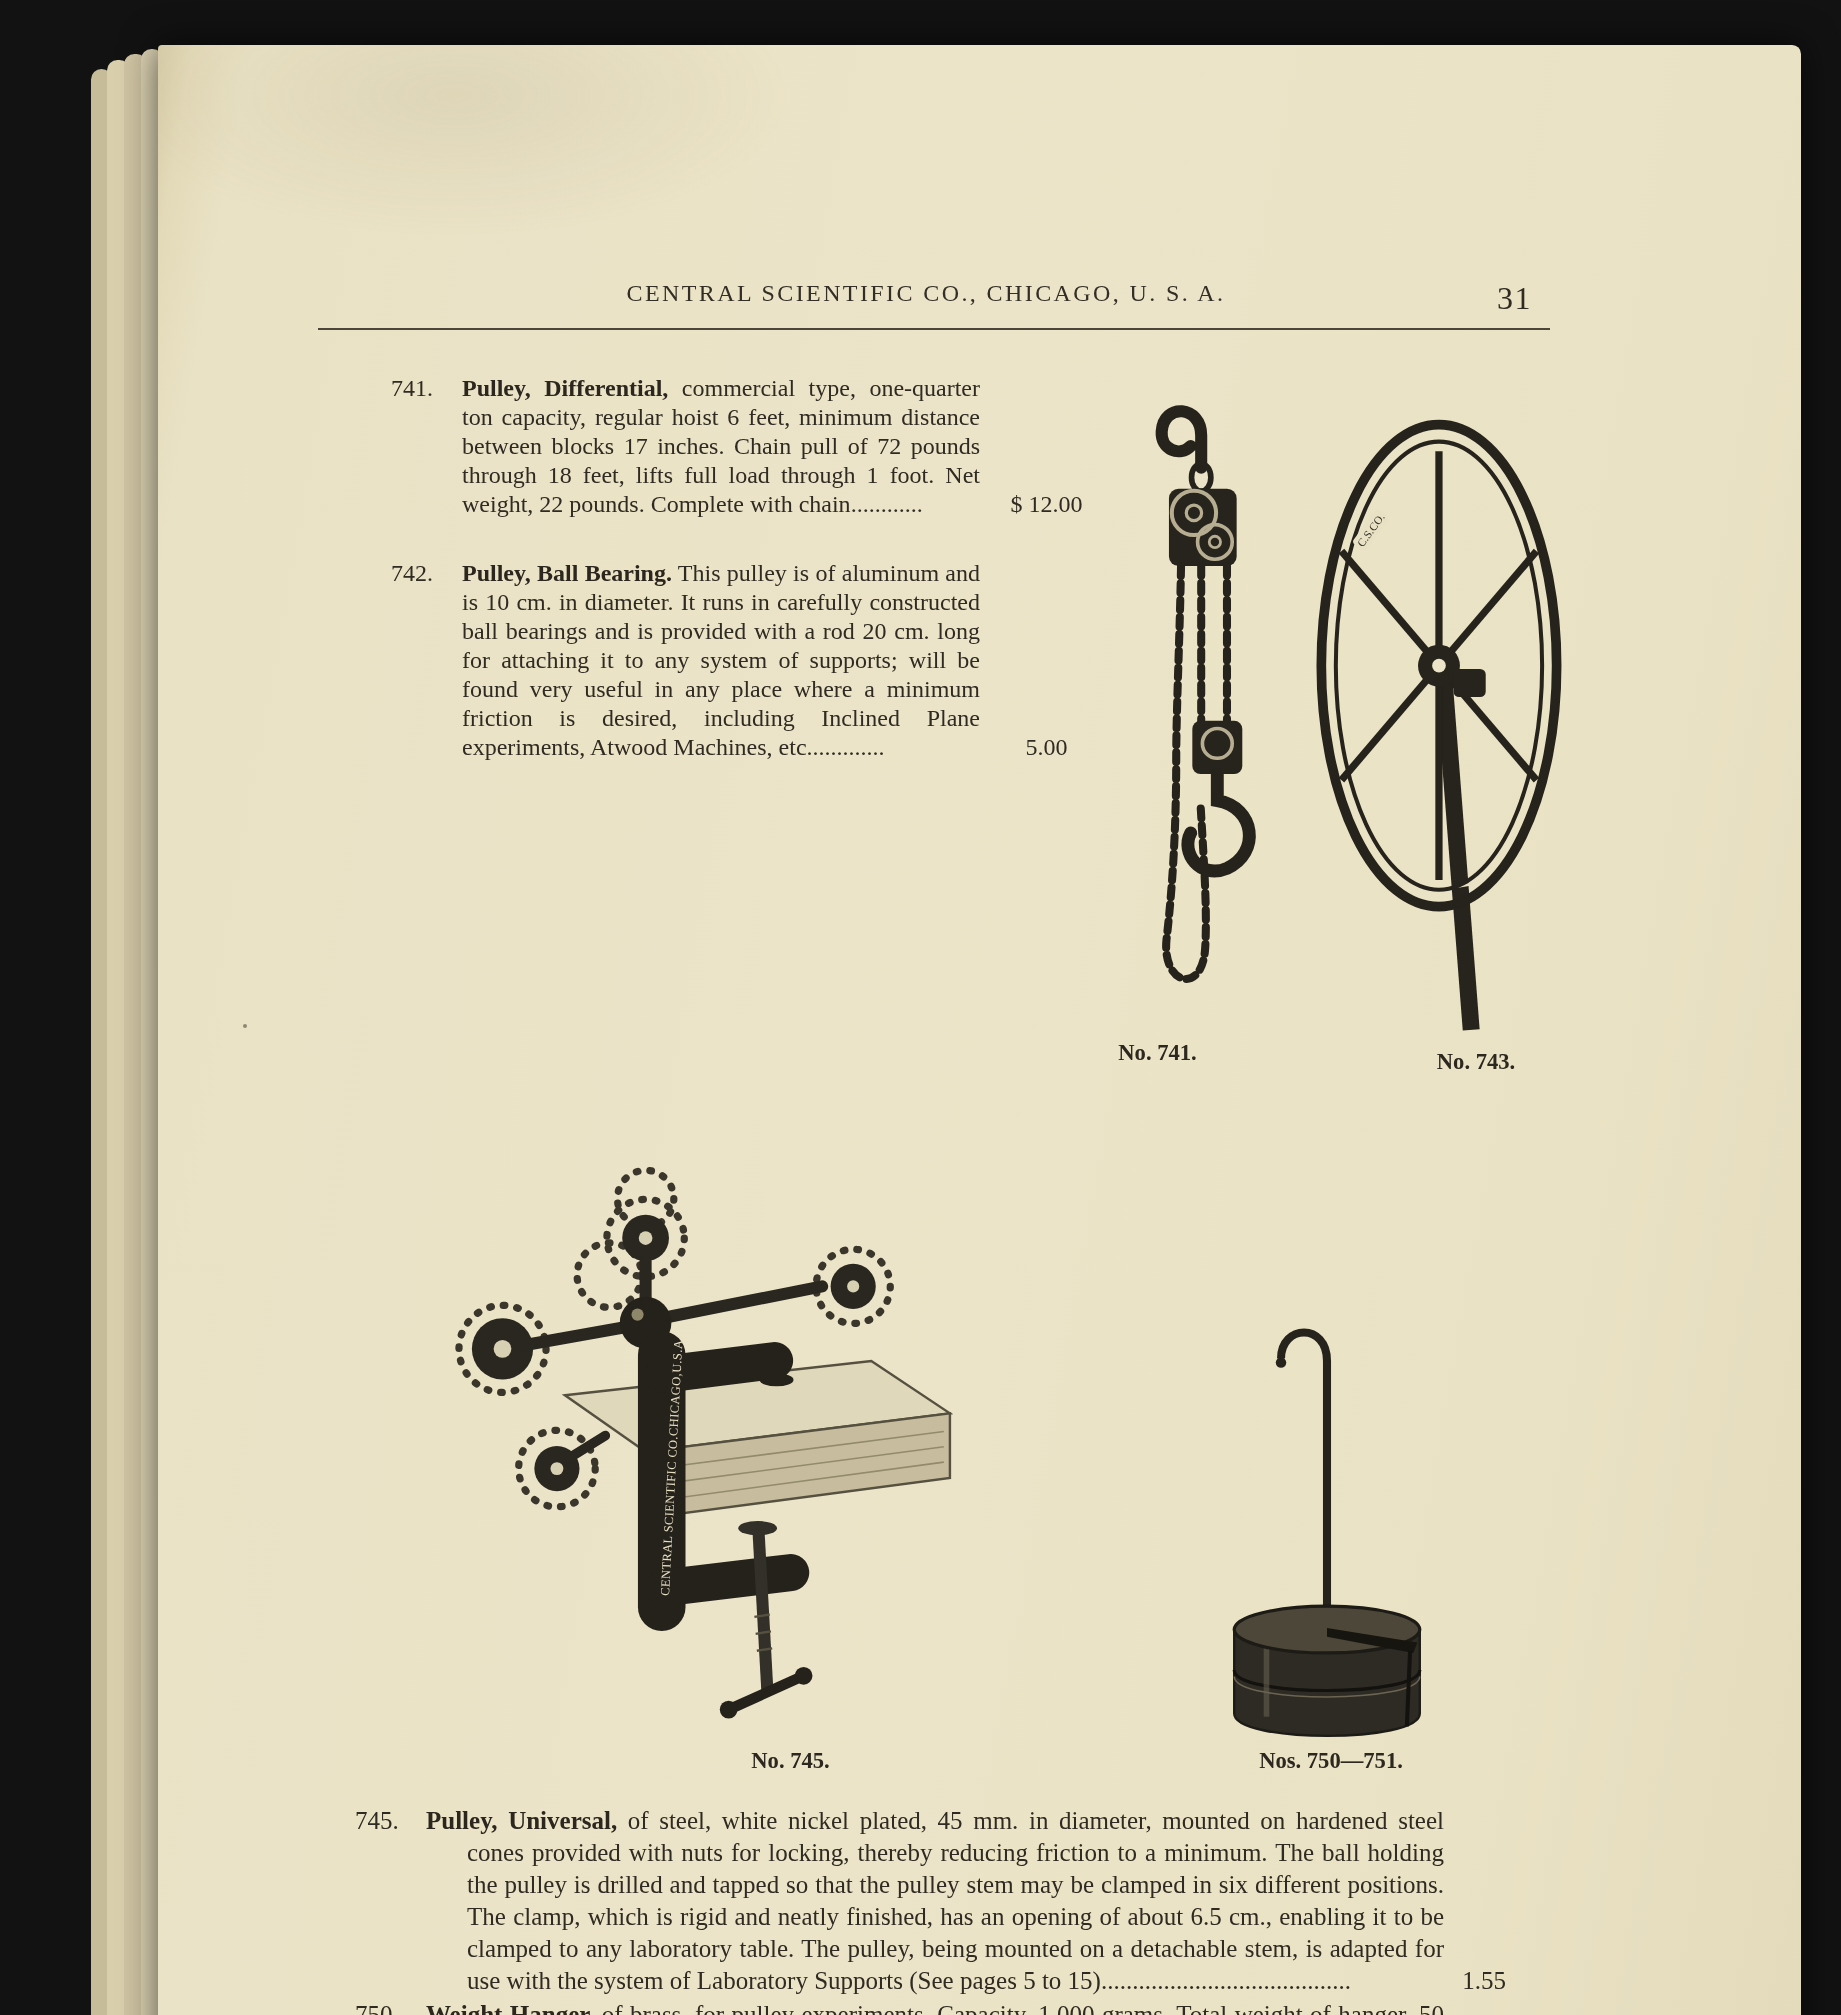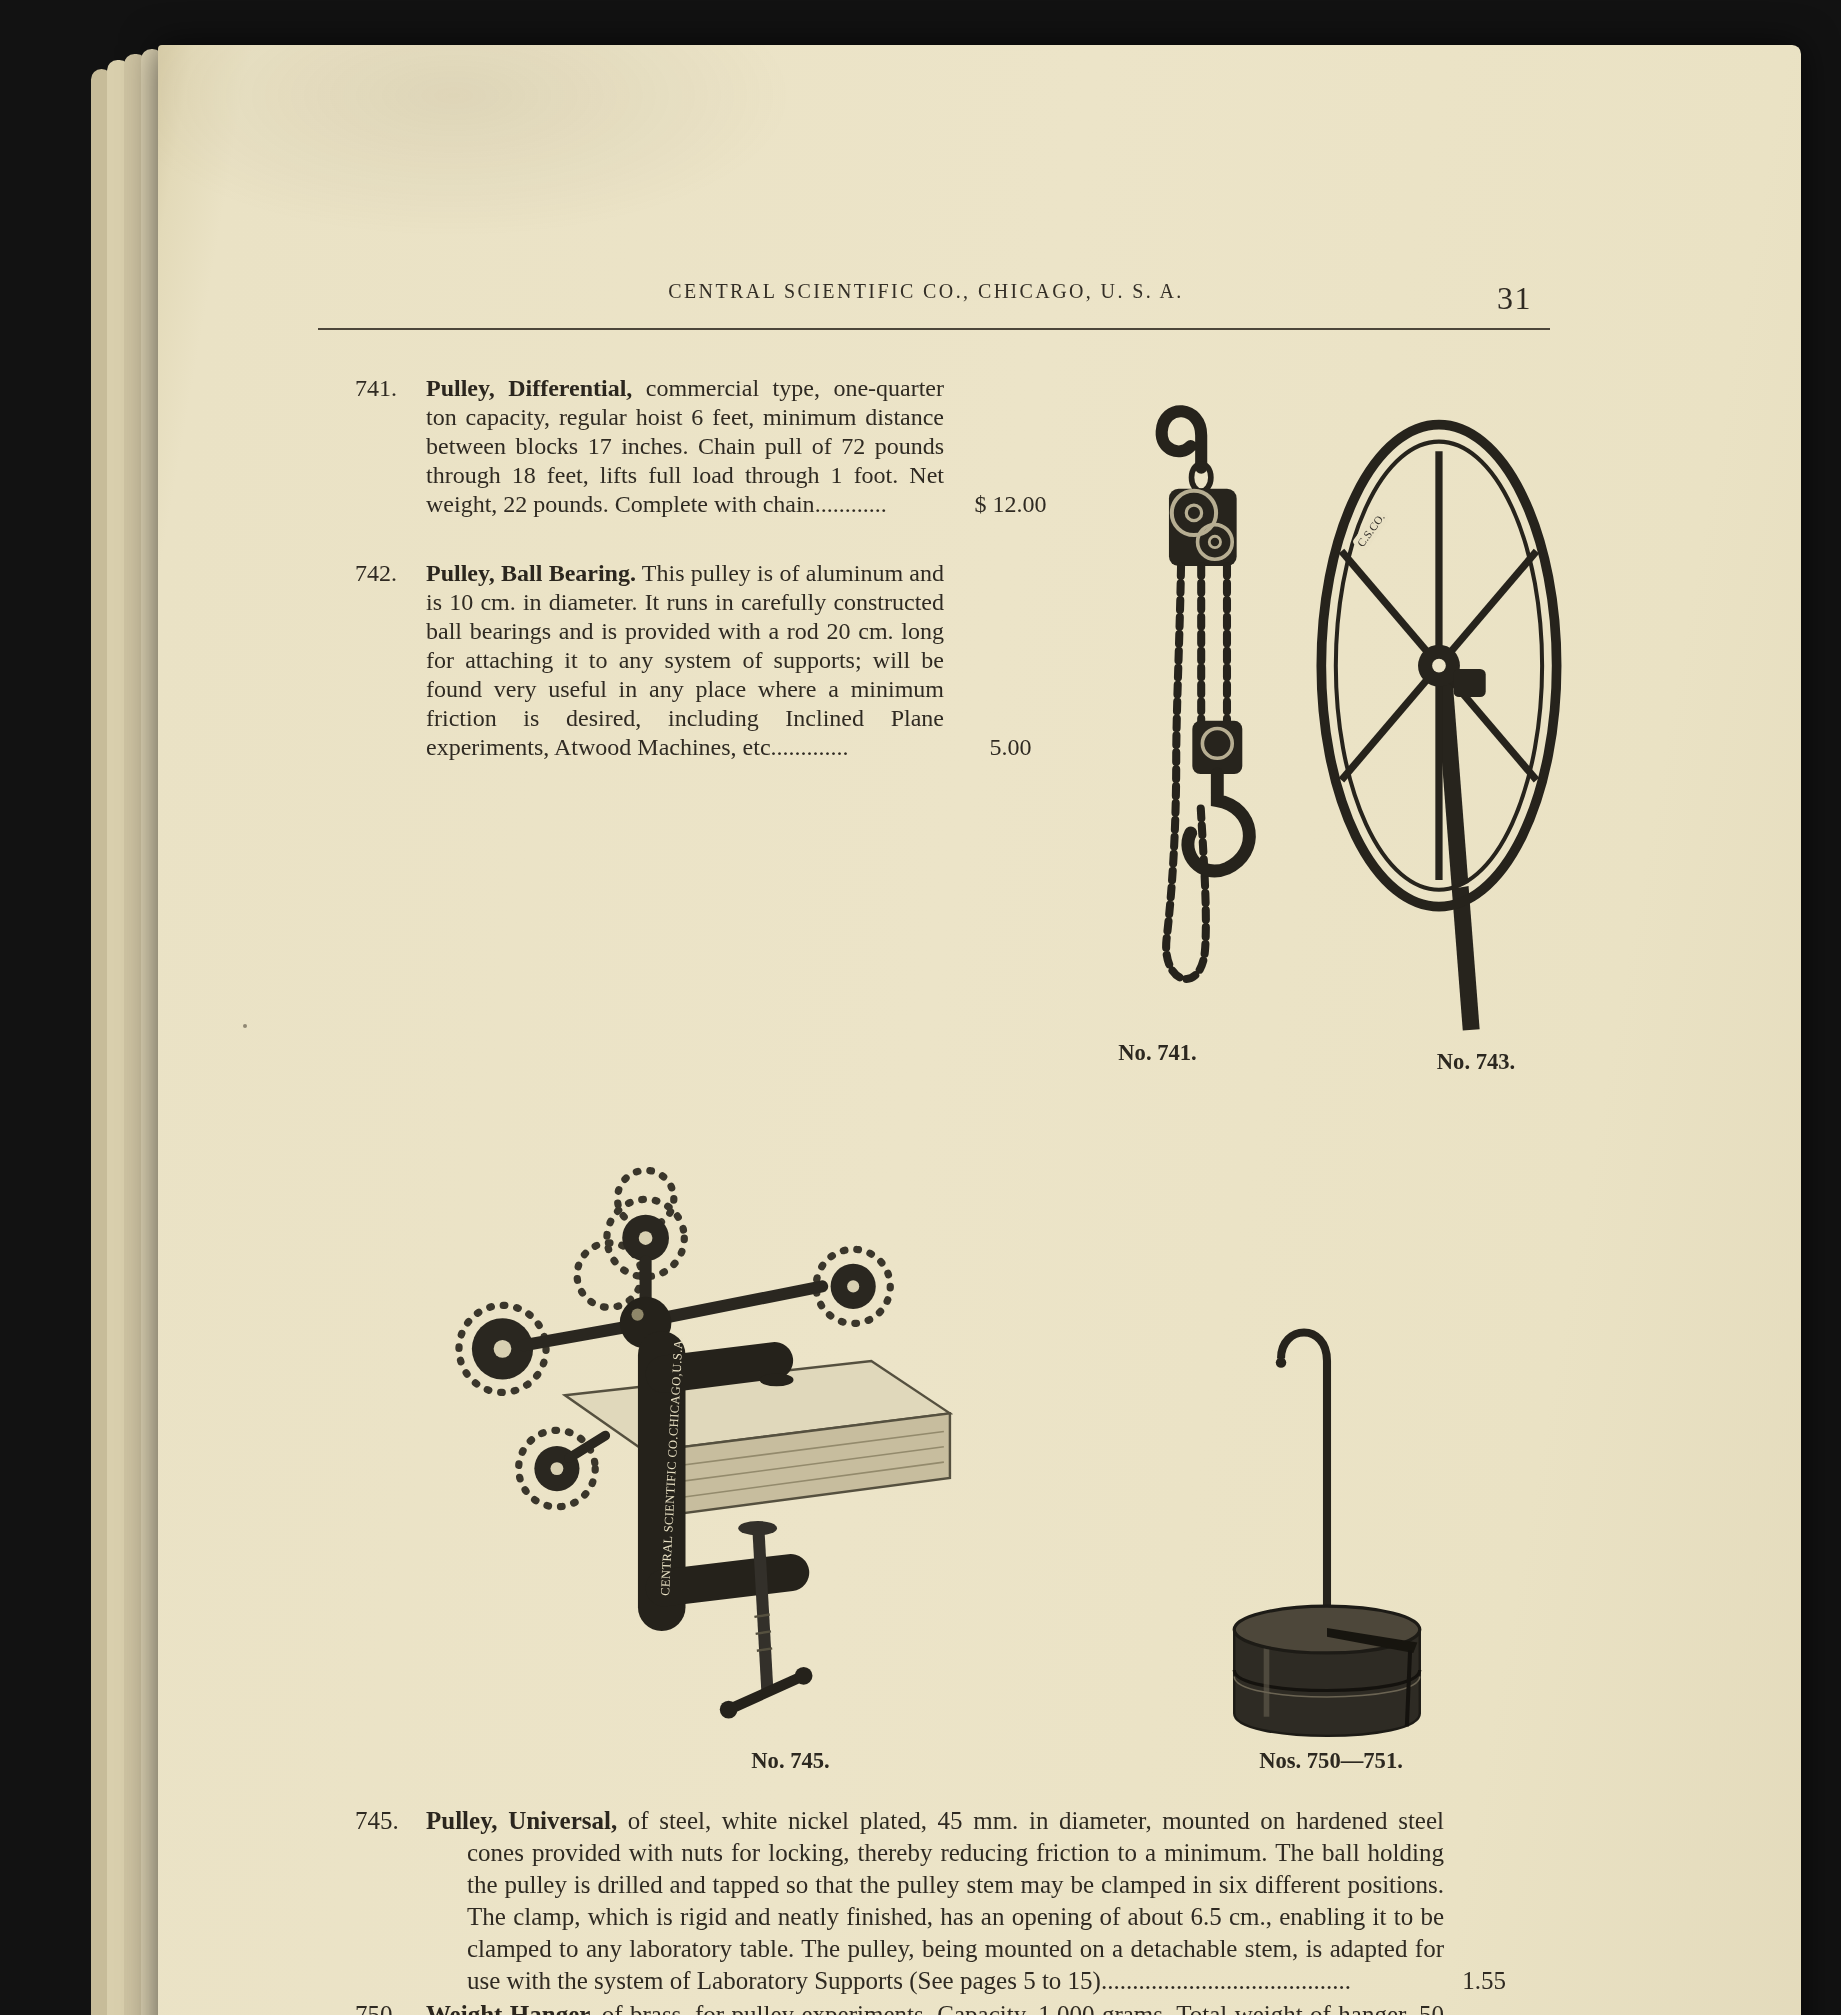--- a/index.html
+++ b/index.html
@@ -25,27 +25,27 @@
   .page::before { 
     content:""; position:absolute; inset:0; border-radius:inherit; pointer-events:none;
     background:
       radial-gradient(484px 202px at 18% 2%, rgba(120,104,70,.10), transparent 70%),
       radial-gradient(645px 363px at 95% 100%, rgba(120,104,70,.08), transparent 70%);
   }
   .fleck { position:absolute; width:4px; height:4px; border-radius:50%; background:#6a6150; opacity:.7; }
 
   
   .header { position:absolute; top:235px; left:161px; width:1214px; }
-  .header-title { display:block; text-align:center; font-size:20px; letter-spacing:2.4px; color:#332e26; }
+  .header-title { display:block; text-align:center; font-size:24px; letter-spacing:2.4px; color:#332e26; }
   .page-num { position:absolute; right:0.8px; top:0; font-size:32px; letter-spacing:1.6px; }
   .rule { position:absolute; top:283px; left:160px; width:1232px; height:1.6px; background:#4c463a; }
 
   
   .top-items { position:absolute; top:329px; left:197px; width:721px; font-size:24px; line-height:29px; }
-  .titem { position:relative; margin-bottom:40px; }
+  .titem { position:relative; margin-bottom:40px;margin-left:36px; }
   .titem .num { position:absolute; left:0; top:0; }
   .titem p { margin:0 0 0 71px; width:518px; text-align:justify; position:relative; }
   .price { position:absolute; bottom:0; text-align:center; white-space:nowrap; }
   .titem .price { right:-127px; width:121px; }
 
   
   .fig { position:absolute; }
   .fig svg { width:100%; height:100%; display:block; }
   .figcap { position:absolute; font-weight:bold; font-size:22.6px; text-align:center; color:#2c2820; }
   .fig741 { left:939px; top:322px; width:210px; height:673px; }

